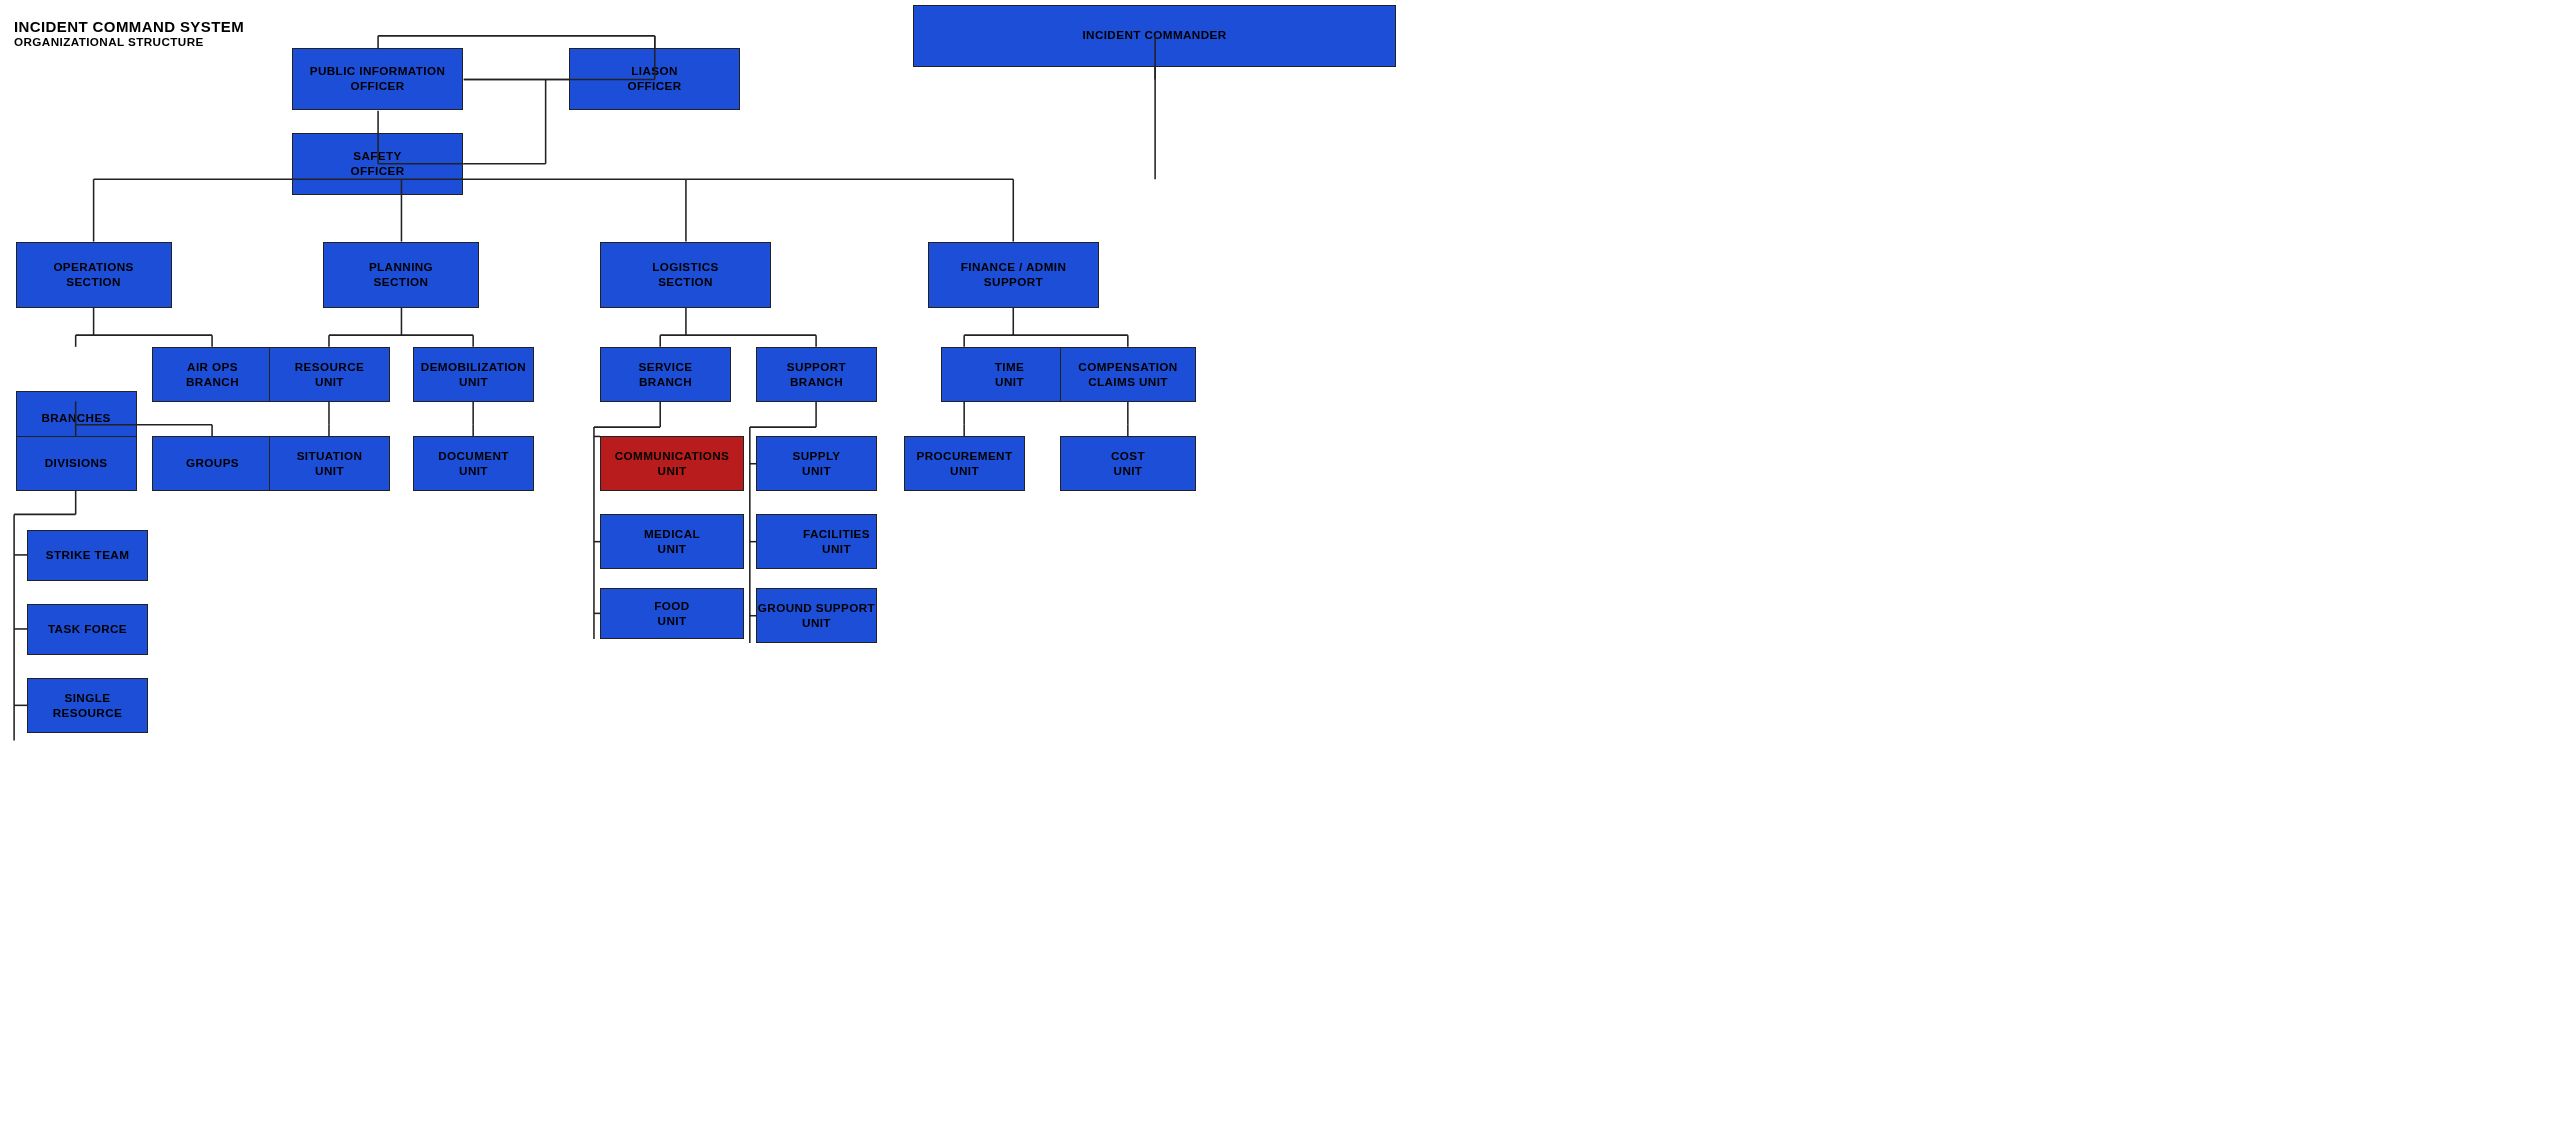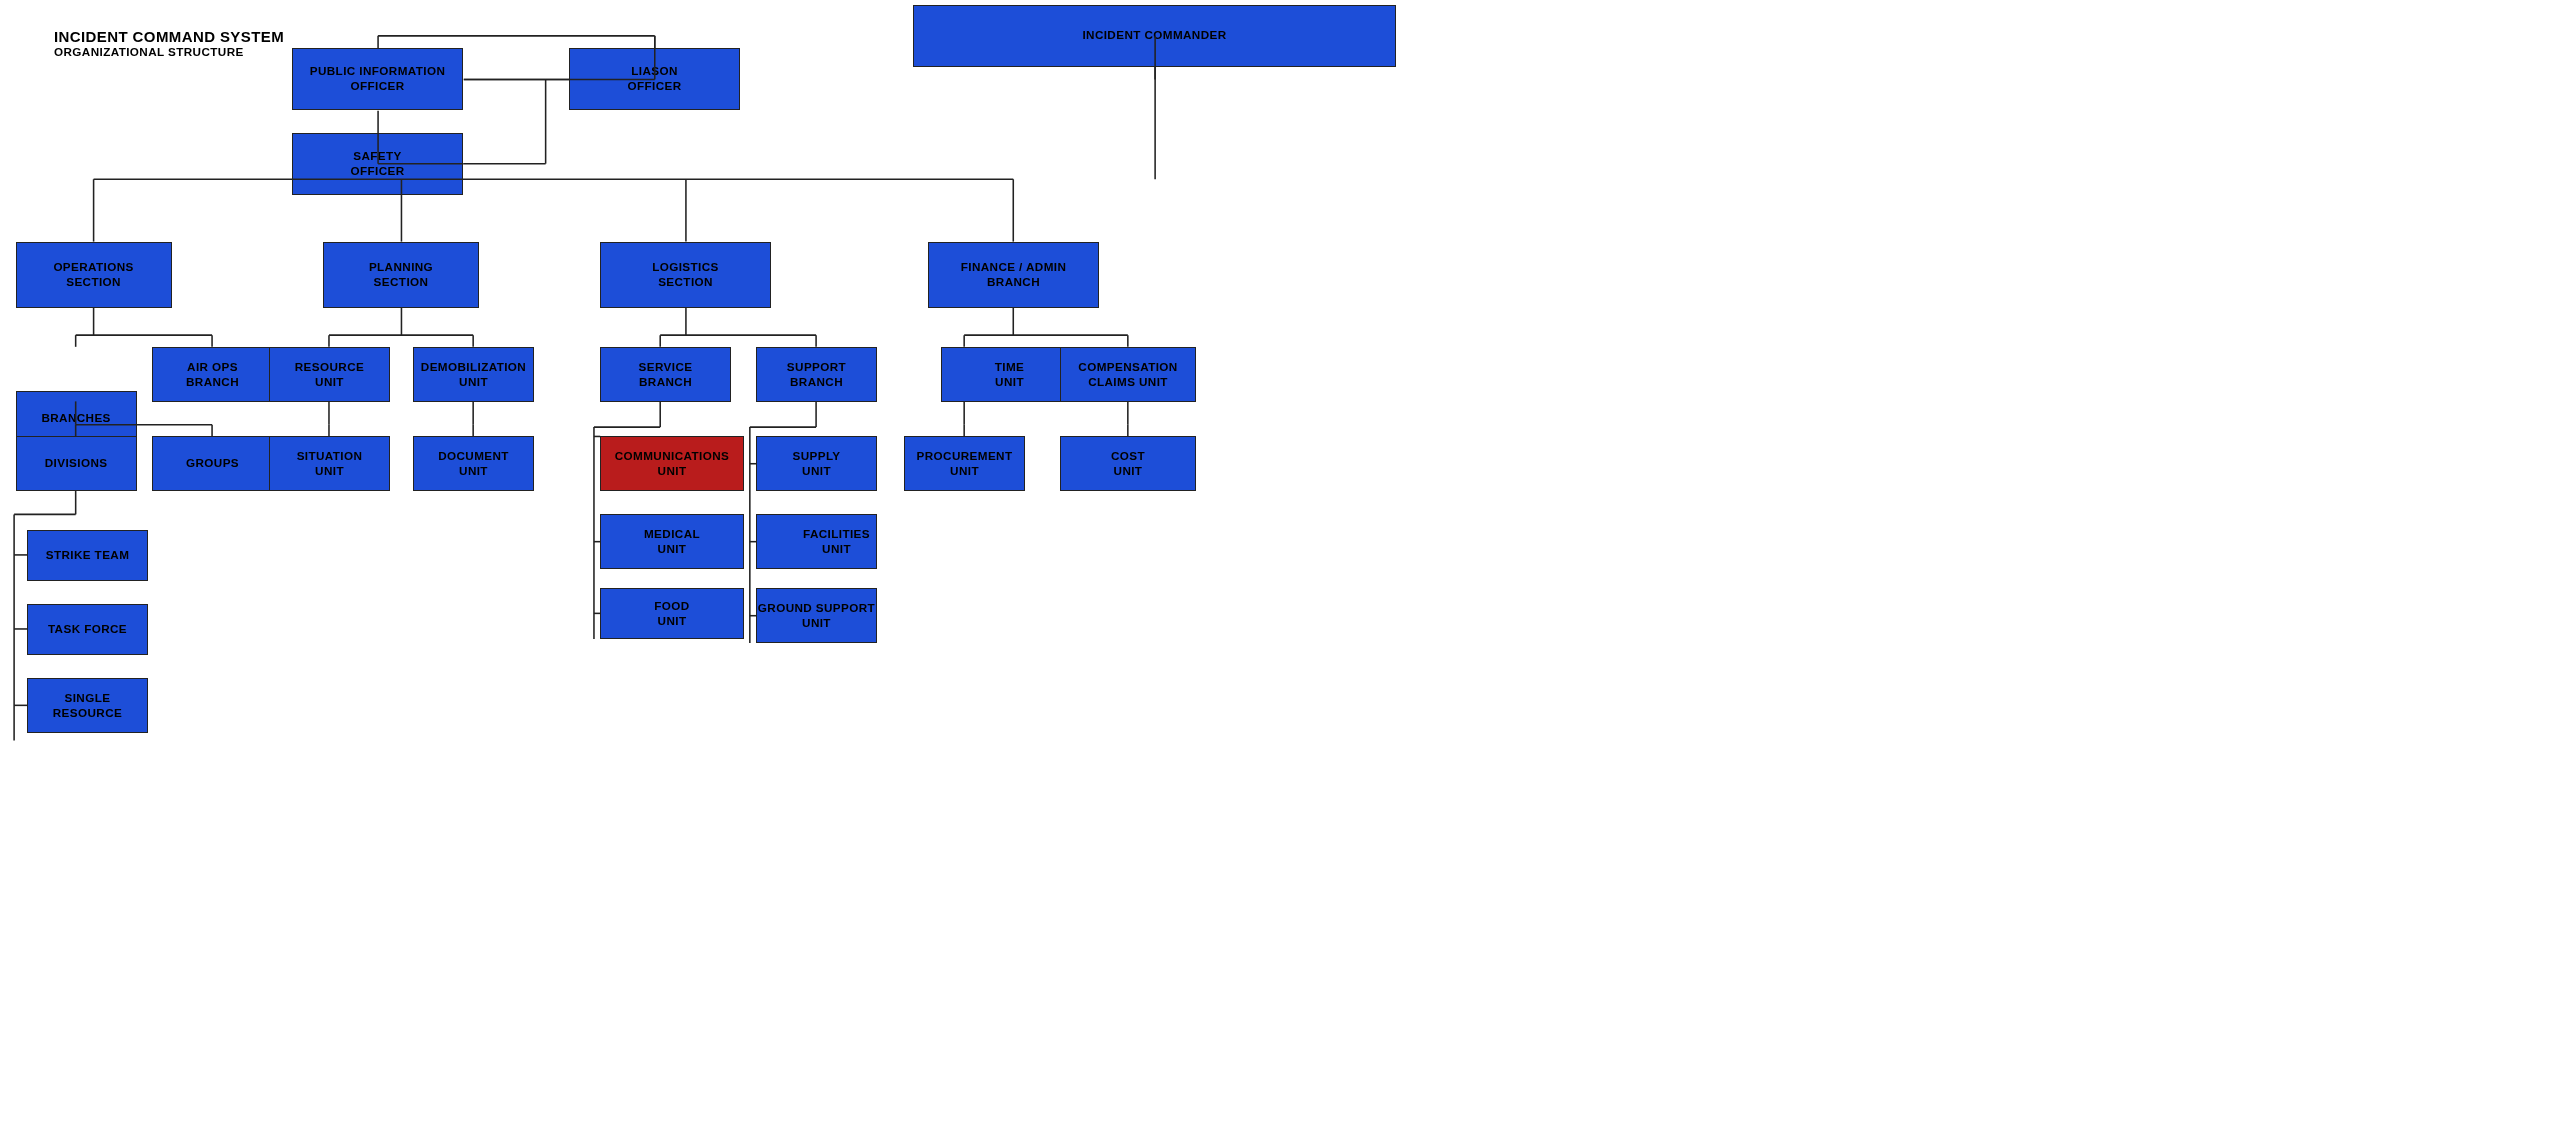--- a/index.html
+++ b/index.html
@@ -7,23 +7,22 @@
       background: #fff;
       font-family: Arial, sans-serif;
       font-size: 10px;
       width: 2576px;
       min-height: 1134px;
       position: relative;
       overflow: visible;
     }
     .title-block {
       position: absolute;
-      top: 28px;
+      top: 18px;
       left: 14px;
-      margin-left: 40px;
     }
     .title-main {
       font-weight: bold;
       font-size: 15px;
       letter-spacing: 0.4px;
     }
     .title-sub {
       font-weight: bold;
       font-size: 11.7px;
       letter-spacing: 0.4px;
@@ -80,21 +79,21 @@
 <div class="box" style="left:15.6px; top:242px; width:156px; height:66px; white-space:pre-line;">OPERATIONS
 SECTION</div>
 
 <div class="box" style="left:323px; top:242px; width:156px; height:66px; white-space:pre-line;">PLANNING
 SECTION</div>
 
 <div class="box" style="left:600px; top:242px; width:171px; height:66px; white-space:pre-line;">LOGISTICS
 SECTION</div>
 
 <div class="box" style="left:928px; top:242px; width:171px; height:66px; white-space:pre-line;">FINANCE / ADMIN
-BRANCH</div>
+SUPPORT</div>
 
 <div class="box" style="left:15.6px; top:347px; width:121px; height:55px;margin-top:44px;">BRANCHES</div>
 
 <div class="box" style="left:152px; top:347px; width:121px; height:55px; white-space:pre-line;">AIR OPS
 BRANCH</div>
 
 <div class="box" style="left:269px; top:347px; width:121px; height:55px; white-space:pre-line;">RESOURCE
 UNIT</div>
 
 <div class="box" style="left:413px; top:347px; width:121px; height:55px; white-space:pre-line;">DEMOBILIZATION

